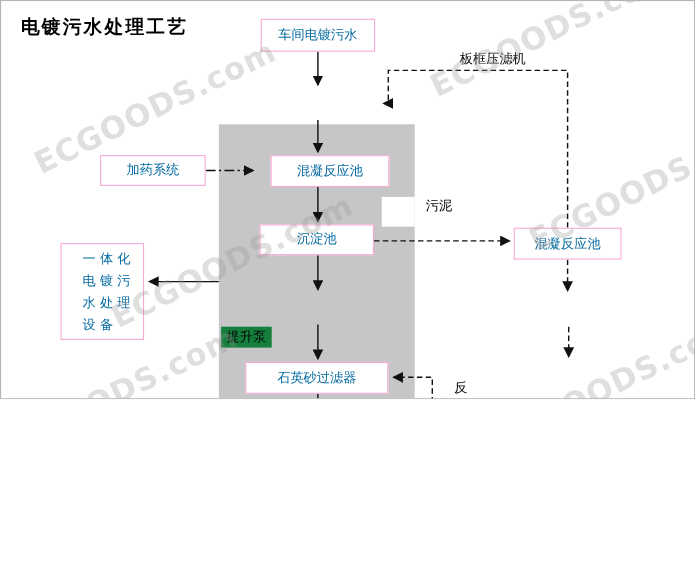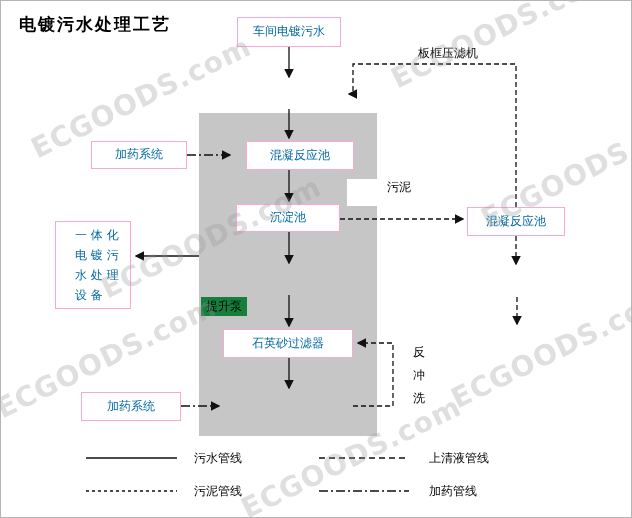--- a/index.html
+++ b/index.html
@@ -1,17 +1,17 @@
 <!DOCTYPE html>
 <html><head>
 <meta charset="utf-8">
 <style>
   html,body{margin:0;padding:0;background:#fff;}
   body{font-family:"DejaVu Sans","Liberation Sans",sans-serif;}
-  #canvas{position:relative;width:632px;height:518px;background:#fff;border:1px solid #b5b5b5;box-sizing:border-box;overflow:hidden;}
+  #canvas{position:relative;width:632px;height:363px;background:#fff;border:1px solid #b5b5b5;box-sizing:border-box;overflow:hidden;}
   .title{position:absolute;left:18px;top:12px;font-size:17px;font-weight:bold;letter-spacing:2px;color:#000;z-index:6;}
   .gray-region{position:absolute;left:198px;top:112px;width:178px;height:323px;background:#c6c6c6;z-index:1;}
   .white-notch{position:absolute;left:346px;top:178px;width:30px;height:27px;background:#fff;z-index:2;}
   svg.wires{position:absolute;left:0;top:0;z-index:3;pointer-events:none;}
   .node{position:absolute;background:#fff;border:1px solid #f9a8d4;display:flex;align-items:center;justify-content:center;
         font-size:12px;color:#0369a1;box-sizing:border-box;white-space:pre-line;text-align:center;line-height:1.45;z-index:4;}
   .node.multi{justify-content:flex-start;text-align:left;padding-left:19px;line-height:20px;}
   .lbl{position:absolute;font-size:12px;color:#000;white-space:pre-line;z-index:5;line-height:1.4;}
   .lbl.pump{background:#15803d;padding:1px 5px;}
   .lbl.vert{line-height:23px;text-align:center;}

